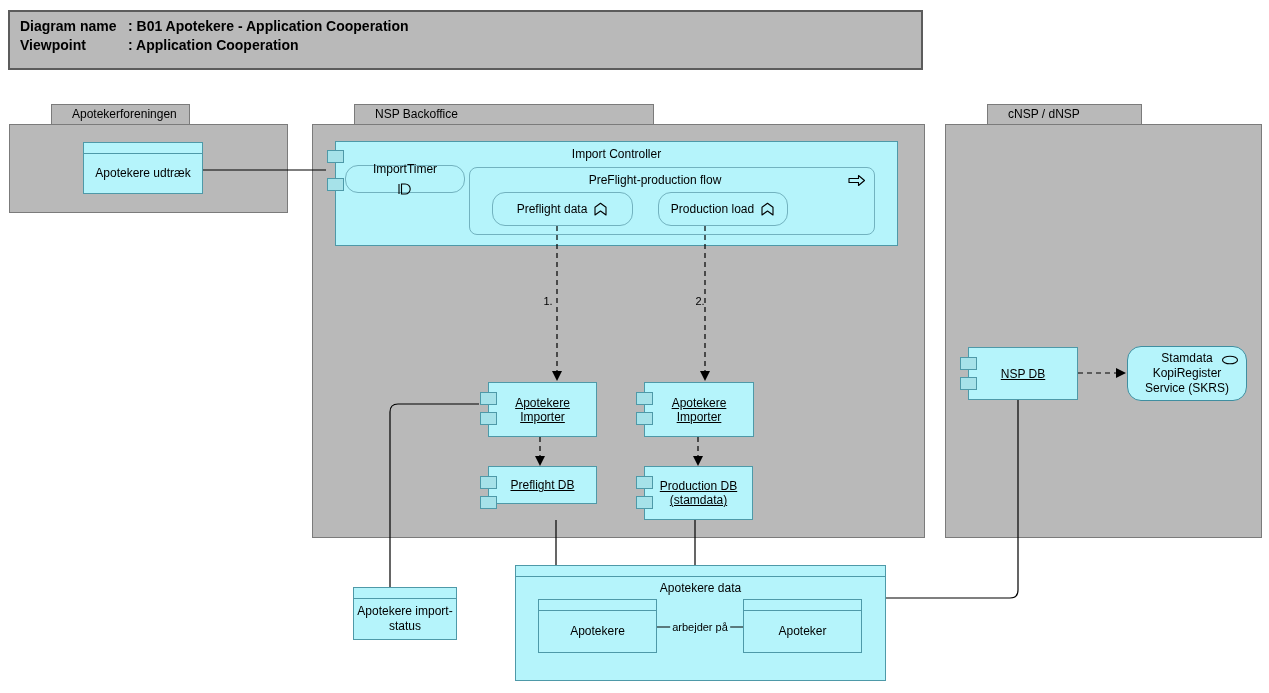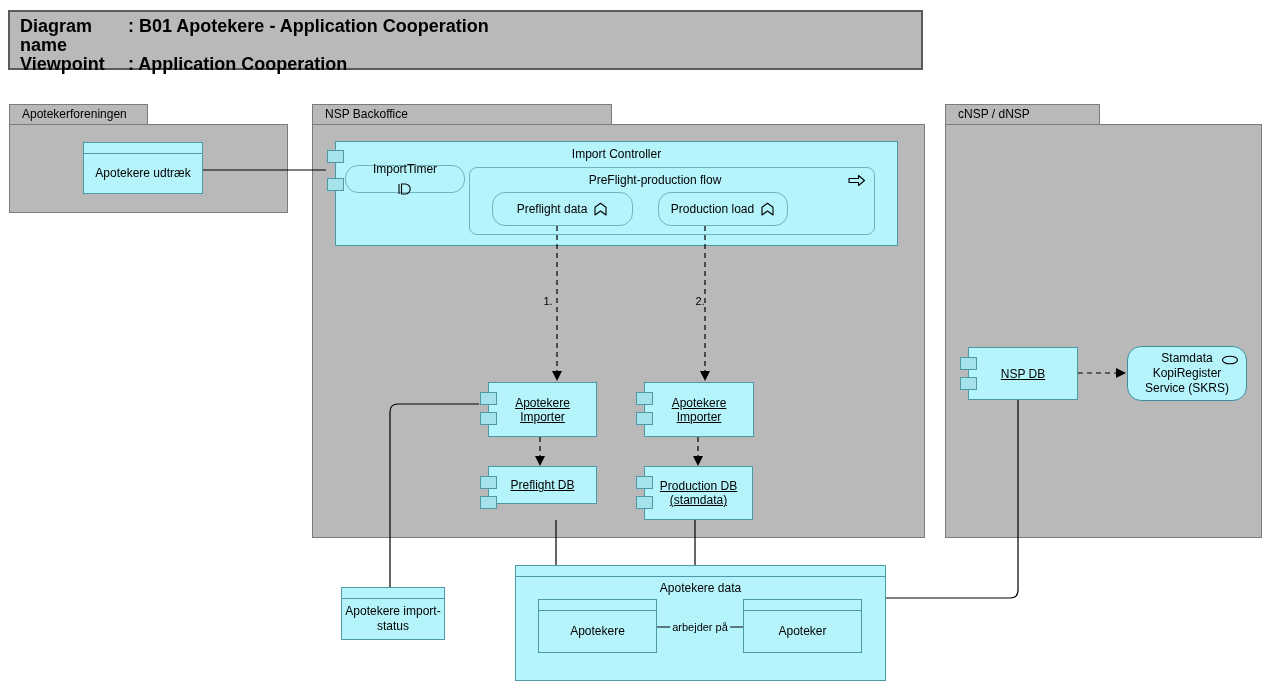--- a/index.html
+++ b/index.html
@@ -18,26 +18,26 @@
     -webkit-font-smoothing:antialiased;
   }
   .abs{position:absolute;box-sizing:border-box;}
 
   
   .title-block{
     left:8px;top:10px;width:915px;height:60px;
     background:var(--grey);border:2px solid #5c5c5c;
     padding:5px 0 0 10px;
   }
-  .title-row{display:grid;grid-template-columns:108px auto;font-size:18px;font-weight:bold;line-height:19px;}
+  .title-row{display:grid;grid-template-columns:108px auto;font-size:14px;font-weight:bold;line-height:19px;}
 
   
   .gtab{
     background:var(--grey);border:1px solid var(--grey-border);
-    font-size:12px;line-height:19px;padding-left:12px;white-space:nowrap;overflow:hidden;
+    font-size:12px;line-height:19px;padding-left:20px;white-space:nowrap;overflow:hidden;margin-left:42px;
   }
   .gbody{background:var(--grey);border:1px solid var(--grey-border);}
 
   
   .comp{
     background:var(--cyan);border:1px solid var(--cyan-border);
     display:flex;align-items:center;justify-content:center;text-align:center;
     font-size:12px;line-height:14px;padding:2px 4px;text-decoration:underline;
   }
   .port{
@@ -171,21 +171,21 @@
     <span>NSP DB</span>
   </div>
 
   <div class="abs skrs" style="left:1127px;top:346px;width:120px;height:55px;">
     <span>Stamdata KopiRegister Service (SKRS)</span>
     <svg class="icon" style="position:absolute;right:7px;top:8px;" width="18" height="10" viewBox="0 0 18 10">
       <ellipse cx="9" cy="5" rx="7.5" ry="3.8" fill="none" stroke="#000" stroke-width="1.1"></ellipse>
     </svg>
   </div>
 
-  <div class="abs dobj" style="left:341px;top:587px;width:104px;height:53px;">
+  <div class="abs dobj" style="left:353px;top:587px;width:104px;height:53px;">
     <div class="strip"></div>
     <div class="dlbl">Apotekere import-status</div>
   </div>
 
   <div class="abs dobj" style="left:515px;top:565px;width:371px;height:116px;">
     <div class="strip"></div>
     <div class="data-title">Apotekere data</div>
   </div>
 
   <div class="abs dobj" style="left:538px;top:599px;width:119px;height:54px;">

